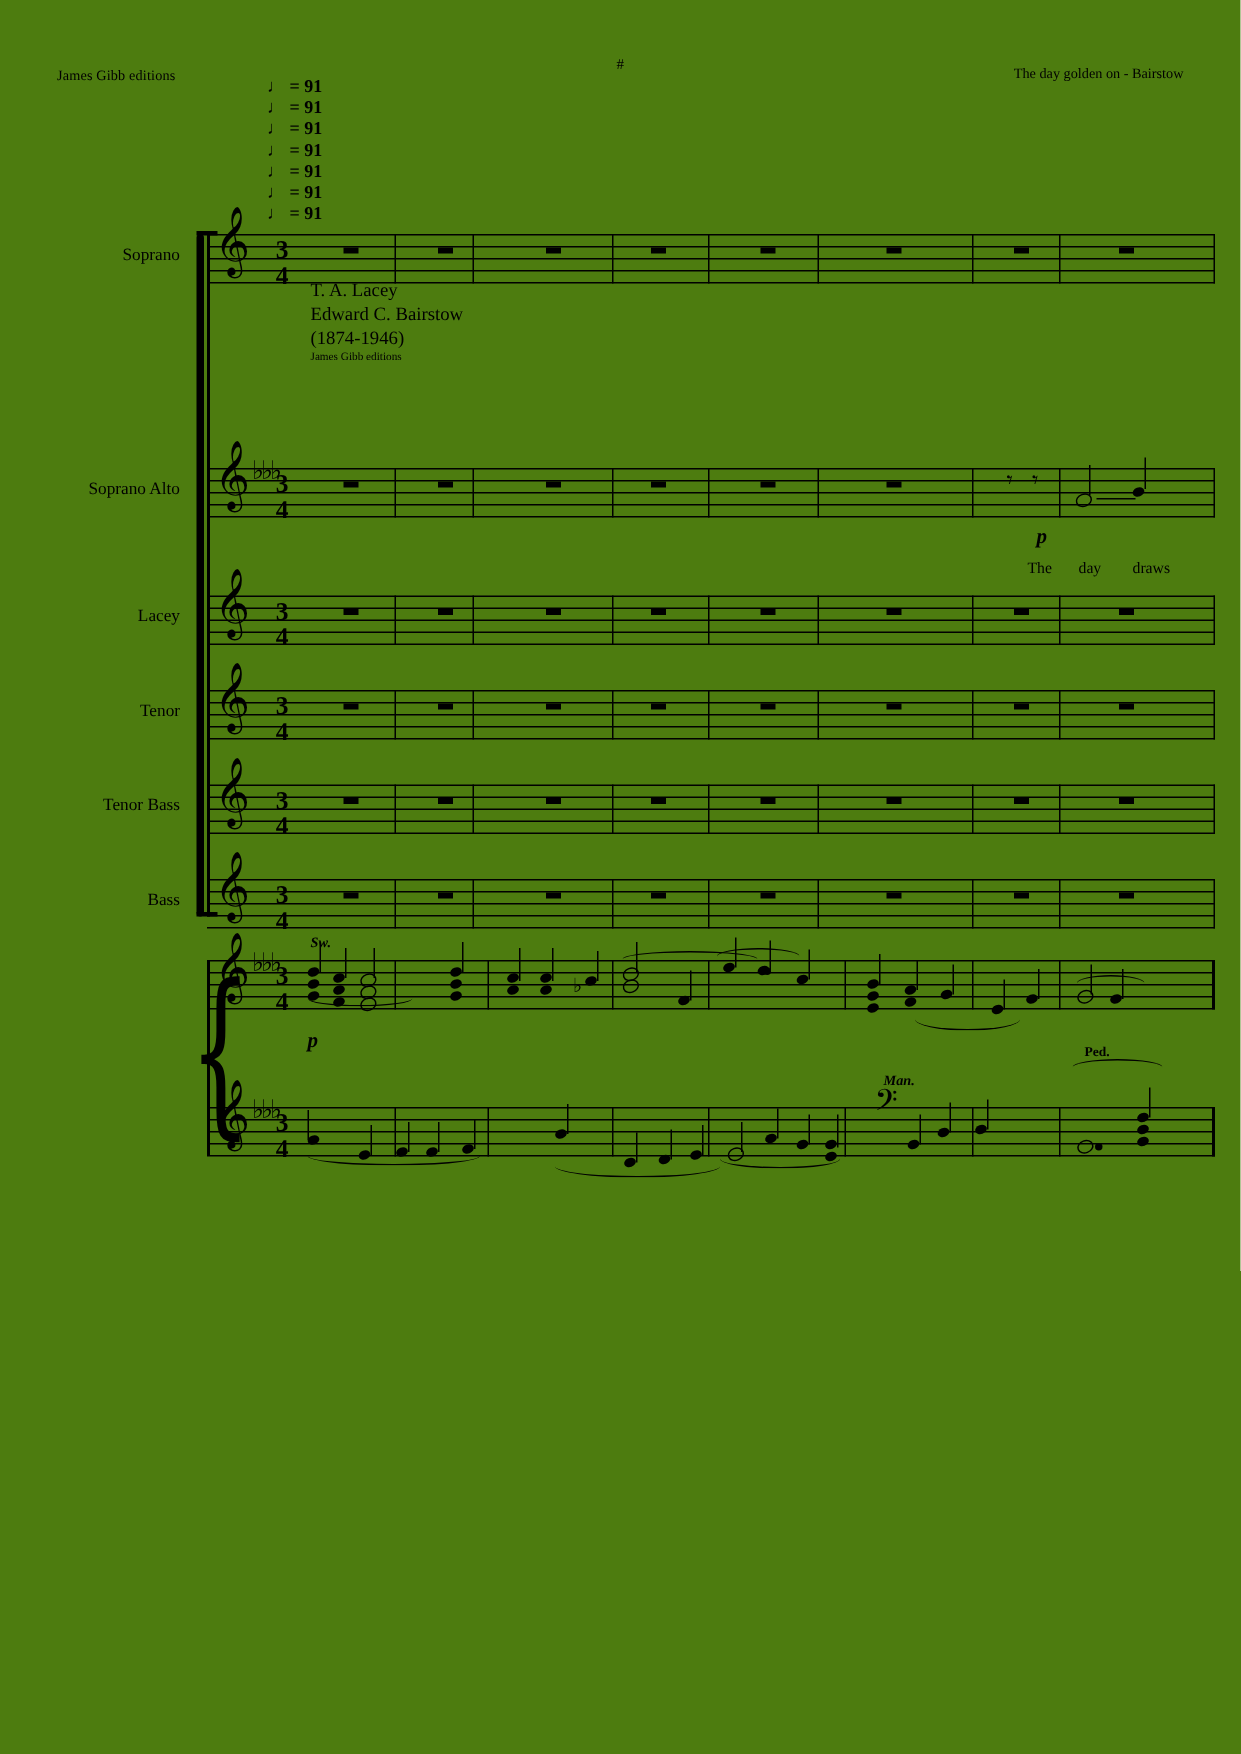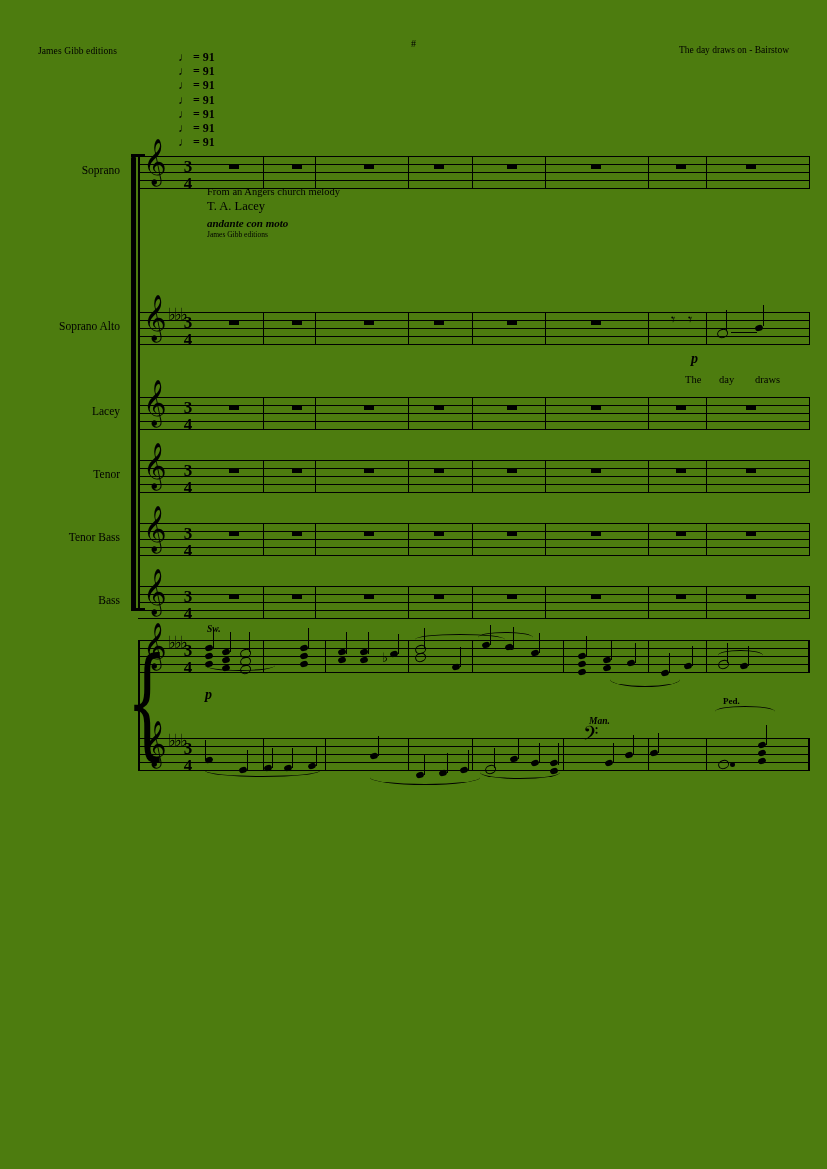--- a/index.html
+++ b/index.html
@@ -210,36 +210,36 @@
     transform-origin: left center;
   }
 </style>
 </head>
 <body>
 
 <div class="page">
 
   <div class="abs hdr-left">James Gibb editions</div>
   <div class="abs hdr-center">#</div>
-  <div class="abs hdr-right">The day draws on - Bairstow</div>
+  <div class="abs hdr-right">The day golden on - Bairstow</div>
 
   <div class="abs tempo-block">
     <div class="tempo">♩ = 91</div>
     <div class="tempo">♩ = 91</div>
     <div class="tempo">♩ = 91</div>
     <div class="tempo">♩ = 91</div>
     <div class="tempo">♩ = 91</div>
     <div class="tempo">♩ = 91</div>
     <div class="tempo">♩ = 91</div>
   </div>
 
   <div class="abs title-block">
-    <div class="t-small">From an Angers church melody</div>
     <div class="t-name">T. A. Lacey</div>
-    <div class="t-tempo-word">andante con moto</div>
+    <div class="t-name">Edward C. Bairstow</div>
+    <div class="t-sub">(1874-1946)</div>
     <div class="t-edition">James Gibb editions</div>
   </div>
 
   <div class="sysbrace" style="top:156px; height:455px;"></div>
   <div class="abs" style="left:131px; top:154px; width:14px; height:3px; background:#000;"></div>
   <div class="abs" style="left:131px; top:608px; width:14px; height:3px; background:#000;"></div>
 
   <div class="abs" style="left:138px; top:156px; width:1.5px; height:455px; background:#000;"></div>
 
   <div class="abs stafflabel" style="left:0px; top:164px;">Soprano</div>

